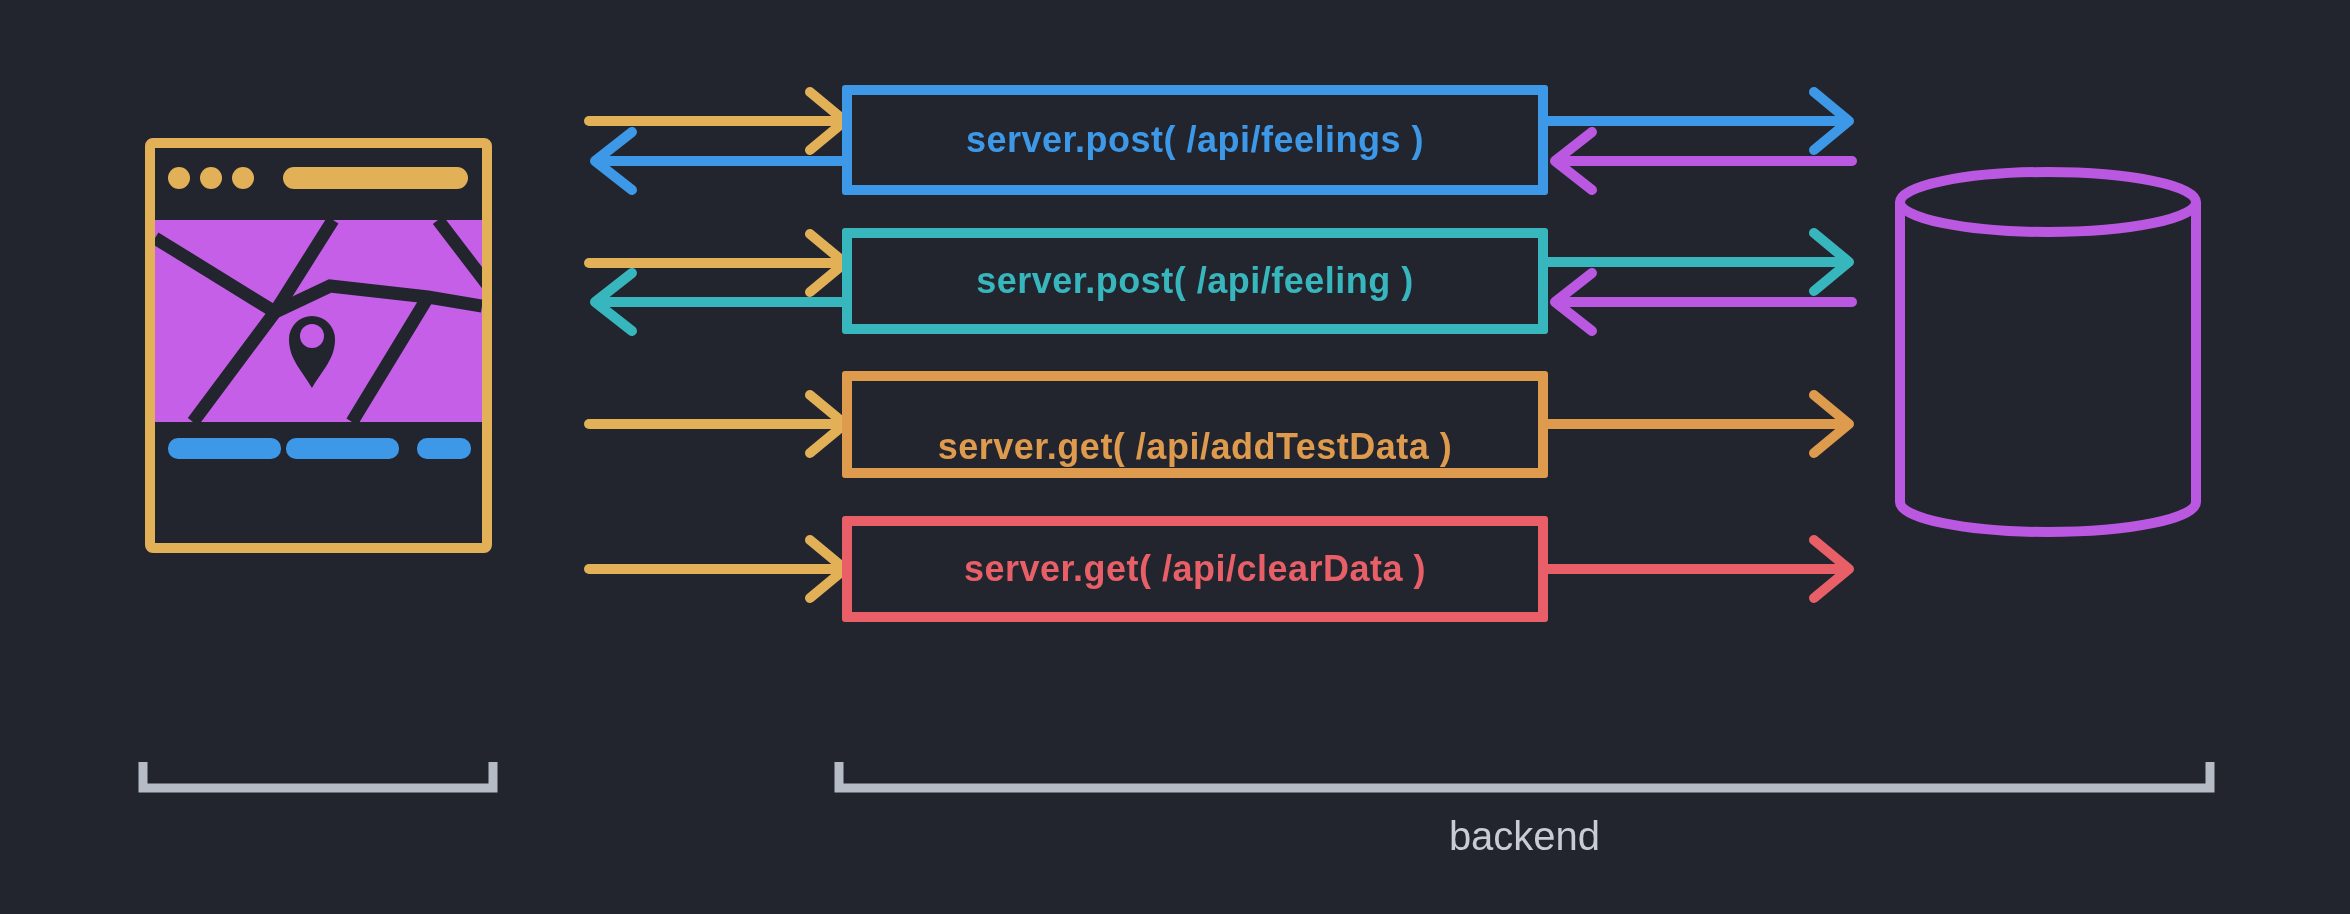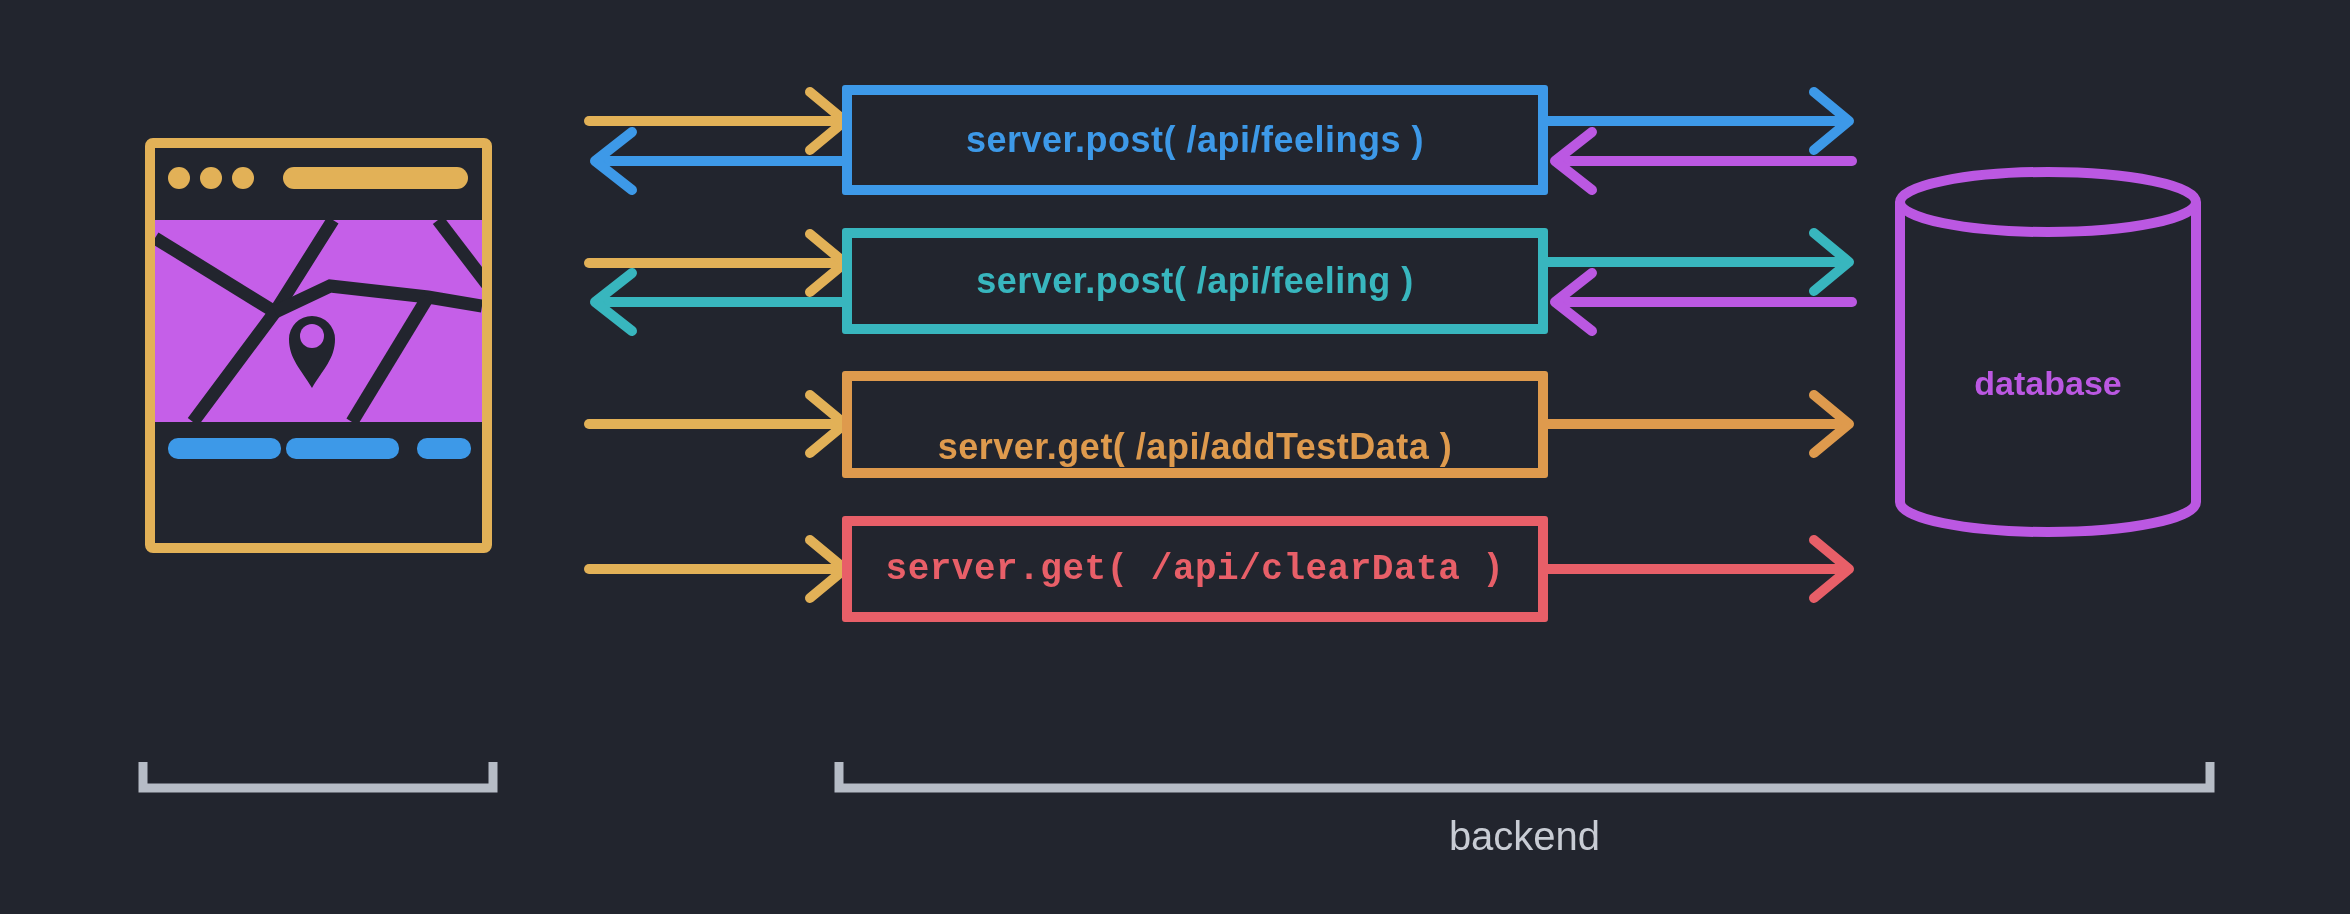--- a/index.html
+++ b/index.html
@@ -28,21 +28,21 @@
   .bracket{fill:none;stroke:var(--bracket);stroke-width:9;stroke-linecap:butt;stroke-linejoin:miter;}
   .endpoint-box{
     position:absolute;left:842px;width:706px;
     border:10px solid #fff;border-radius:3px;
     display:flex;align-items:center;justify-content:center;
   }
   .endpoint-box span{font-size:36px;font-weight:bold;letter-spacing:0.5px;}
   .box-blue{border-color:var(--blue);} .box-blue span{color:var(--blue);}
   .box-teal{border-color:var(--teal);} .box-teal span{color:var(--teal);}
   .box-orange{border-color:var(--orange);} .box-orange span{color:var(--orange);}
-  .box-red{border-color:var(--red);} .box-red span{color:var(--red);font-family:Liberation Mono, monospace;}
+  .box-red{border-color:var(--red);} .box-red span{color:var(--red);}
   .db-label{
     position:absolute;left:1890px;top:364px;width:316px;
     text-align:center;font-size:34px;font-weight:bold;color:var(--purple);
   }
   .group-label{
     position:absolute;top:814px;text-align:center;
     font-size:40px;font-weight:400;color:var(--label);
   }
   .group-label.frontend{left:143px;width:350px;}
   .group-label.backend{left:839px;width:1371px;}
@@ -157,17 +157,16 @@
     <span>server.get( /api/addTestData )</span>
   </div>
   <div class="endpoint-box box-red" style="top:516px;height:106px;">
     <span>server.get( /api/clearData )</span>
   </div>
 
   <svg class="layer" style="left:1890px;top:160px;" width="316" height="392" viewBox="0 0 316 392">
     <path class="cyl" d="M10,42 L10,342 A148,30 0 0 0 306,342 L306,42"></path>
     <ellipse class="cyl" cx="158" cy="42" rx="148" ry="30"></ellipse>
   </svg>
-  <div class="db-label">database</div>
 
   <div class="group-label backend">backend</div>
 
 </div>
 
 </body></html>

